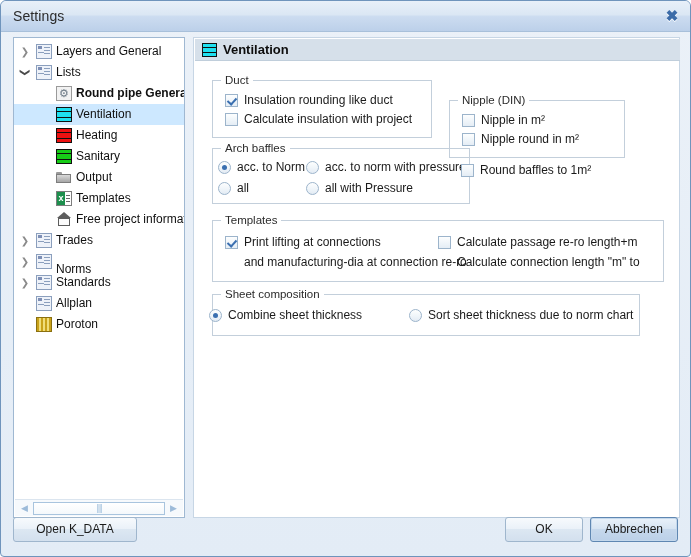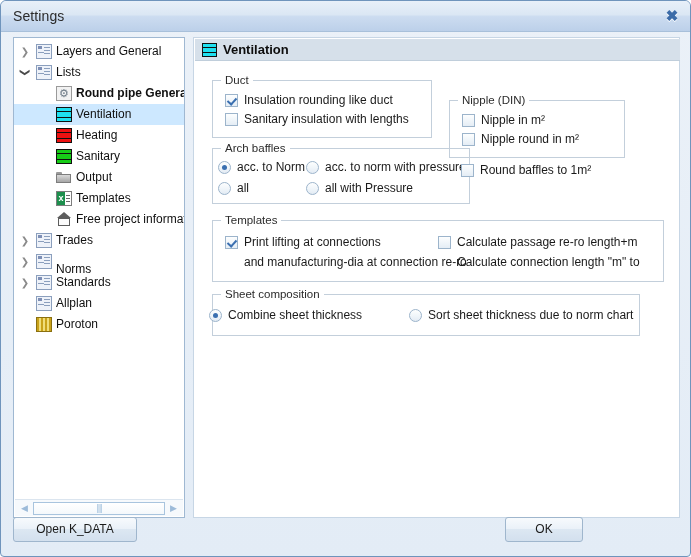--- a/index.html
+++ b/index.html
@@ -513,21 +513,21 @@
     </div>
 
     <div class="groupbox" style="left:18px; top:42px; width:220px; height:58px;">
       <div class="group-title">Duct</div>
       <div class="opt" style="left:12px; top:12px;">
         <span class="cb checked"></span>
         <span class="opt-label">Insulation rounding like duct</span>
       </div>
       <div class="opt" style="left:12px; top:31px;">
         <span class="cb"></span>
-        <span class="opt-label">Sanitary insulation with lengths</span>
+        <span class="opt-label">Calculate insulation with project</span>
       </div>
     </div>
 
     <div class="groupbox" style="left:255px; top:42px; width:176px; height:58px;margin-top:20px;">
       <div class="group-title">Nipple (DIN)</div>
       <div class="opt" style="left:12px; top:12px;">
         <span class="cb"></span>
         <span class="opt-label">Nipple in m²</span>
       </div>
       <div class="opt" style="left:12px; top:31px;">
@@ -584,14 +584,15 @@
       <div class="opt" style="left:196px; top:13px;">
         <span class="rb"></span>
         <span class="opt-label">Sort sheet thickness due to norm chart</span>
       </div>
     </div>
 
   </div>
 
   <div id="btn-open" class="btn">Open K_DATA</div>
   <div id="btn-ok" class="btn">OK</div>
+  <div id="btn-cancel" class="btn default">Abbrechen</div>
 
 </div>
 
 </body></html>

